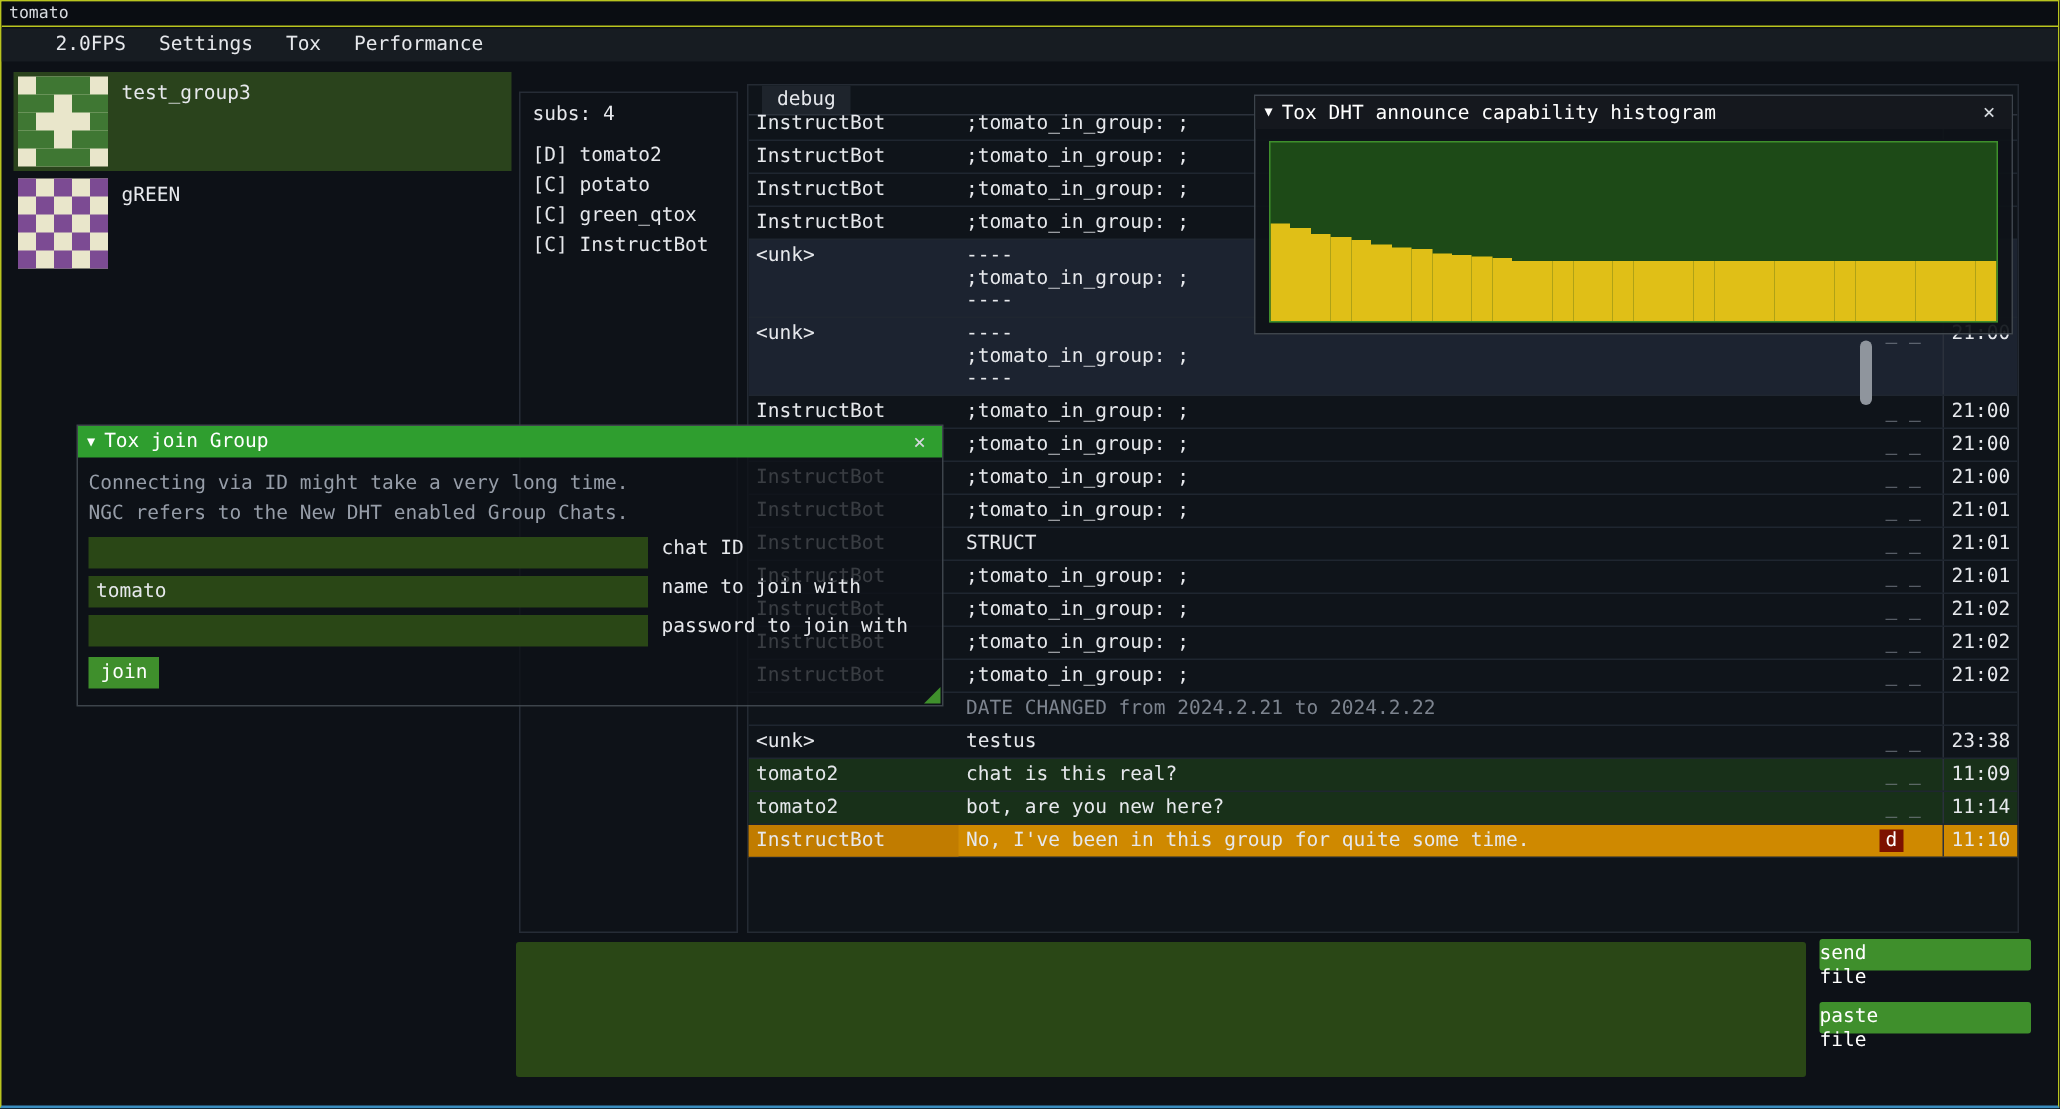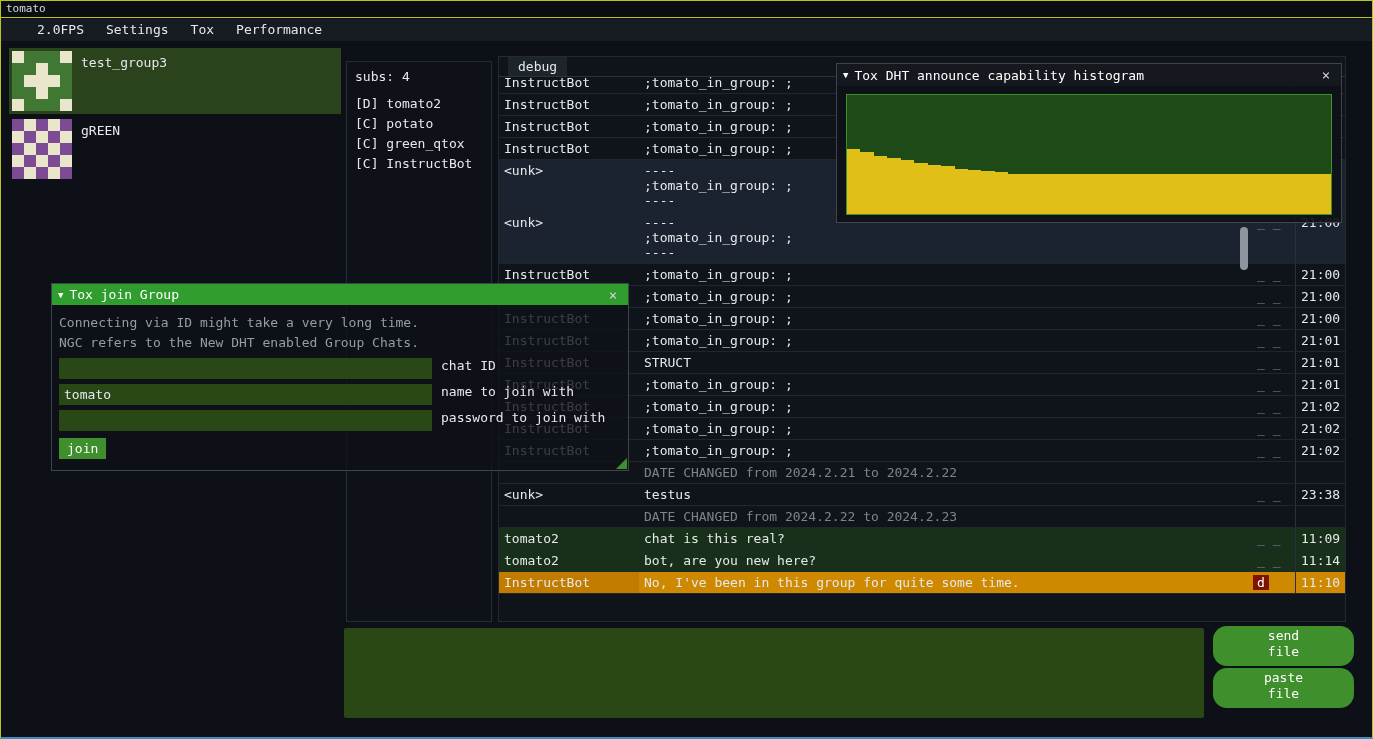--- a/index.html
+++ b/index.html
@@ -43,22 +43,22 @@
   .row-self { background:#183019; }
   .row-highlight { background:#cf8900; }
   .row-highlight .cell-name { background:#c17c00; }
   .row-highlight .cell-flags { padding-left:14px; }
   .row-date .cell-msg { color:#7d848f; }
   .flag-d { background:#7d1200; color:#fff; padding:0 4px; }
   .chat-scrollbar { position:absolute; left:741px; top:170px; width:8px; height:43px; background:#8f959d; border-radius:4px; }
   
   .composer-input { position:absolute; left:343px; top:627px; width:860px; height:90px;
     background:#2a4716; border-radius:2px; }
-  .file-btn { position:absolute; left:1212px; width:141px; height:40px; background:#3f8f2c; color:#fff;
-    text-align:center; white-space:pre-line; line-height:16px; padding-top:2px; border-radius:14px; }
+  .file-btn { position:absolute; left:1212px; width:141px; height:21px; background:#3f8f2c; color:#fff;
+    white-space:pre-line; line-height:16px; padding-top:2px; border-radius:2px; }
   .send-btn { top:625px; }
   .paste-btn { top:667px; }
   
   .win { position:absolute; border:1px solid rgba(120,130,140,0.45); }
   .win-titlebar { display:flex; align-items:center; padding:0 6px; color:#fff; }
   .win-arrow { font-size:9px; margin-right:6px; }
   .win-title { flex:1; }
   .win-close { width:18px; text-align:center; font-size:14px; color:#d4d8dd; }
   .join-dialog { left:50px; top:282px; width:578px; height:188px; background:rgba(14,18,24,0.80); z-index:40; }
   .join-dialog .win-titlebar { height:21px; background:#2f9e2f; }
@@ -268,26 +268,20 @@
           <div class="cell cell-msg">DATE CHANGED from 2024.2.21 to 2024.2.22</div>
           <div class="cell cell-flags"></div>
           <div class="cell cell-time"></div>
         </div>
         <div class="chat-row row-plain">
           <div class="cell cell-name">&lt;unk&gt;</div>
           <div class="cell cell-msg">testus</div>
           <div class="cell cell-flags">_ _</div>
           <div class="cell cell-time">23:38</div>
         </div>
-        <div class="chat-row row-date">
-          <div class="cell cell-name"></div>
-          <div class="cell cell-msg">DATE CHANGED from 2024.2.22 to 2024.2.23</div>
-          <div class="cell cell-flags"></div>
-          <div class="cell cell-time"></div>
-        </div>
         <div class="chat-row row-self">
           <div class="cell cell-name">tomato2</div>
           <div class="cell cell-msg">chat is this real?</div>
           <div class="cell cell-flags">_ _</div>
           <div class="cell cell-time">11:09</div>
         </div>
         <div class="chat-row row-self">
           <div class="cell cell-name">tomato2</div>
           <div class="cell cell-msg">bot, are you new here?</div>
           <div class="cell cell-flags">_ _</div>

